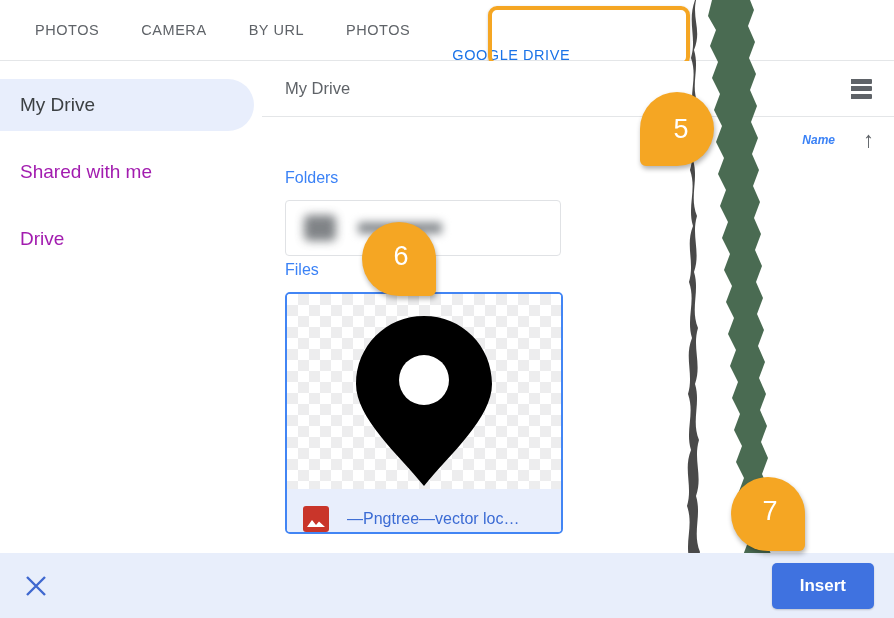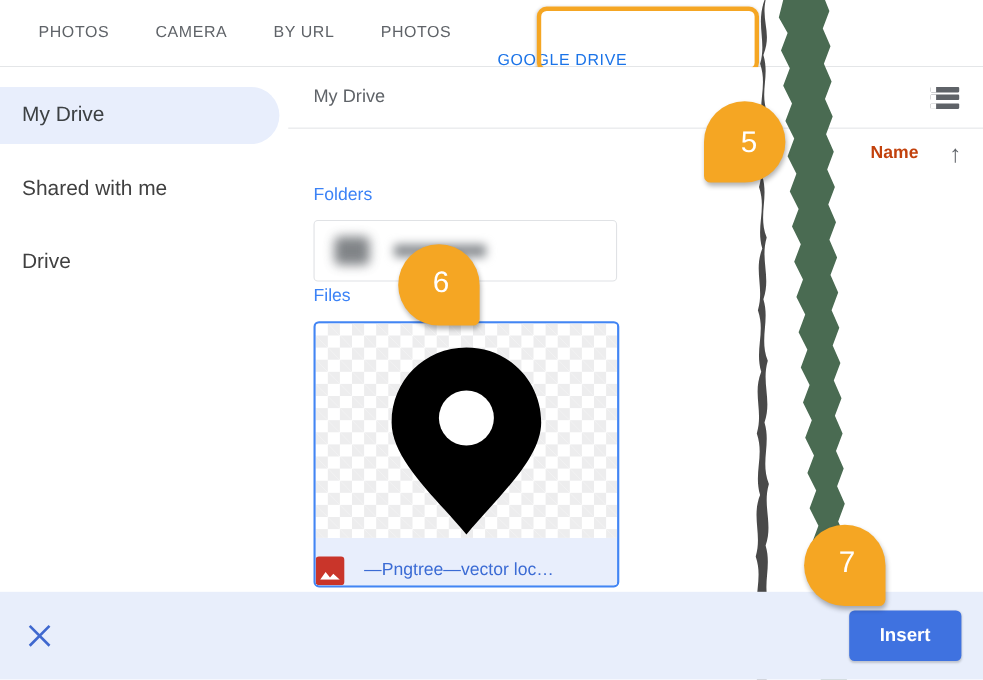--- a/index.html
+++ b/index.html
@@ -65,21 +65,21 @@
     width: 262px; height: 492px;
     background: #ffffff;
     padding-top: 18px;
   }
   .side-item {
     position: relative;
     height: 52px;
     display: flex; align-items: center;
     padding-left: 20px;
     font-size: 19px;
-    color: #404040;
+    color: #a21caf;
     cursor: pointer;
     border-top-right-radius: 26px;
     border-bottom-right-radius: 26px;
     margin-right: 8px;
     margin-bottom: 15px;
   }
   .side-item.selected { background: #e8eefc; color: #3c4043; }
 
   
   .content {
@@ -108,21 +108,21 @@
   .view-icon i::before {
     content: ""; position: absolute; left: 0; top: 0;
     width: 5px; height: 5px; background: #ffffff;
   }
 
   .sortrow {
     height: 46px;
     display: flex; align-items: center; justify-content: flex-end;
     padding-right: 20px;
   }
-  .sort-name { font-size: 16px; font-weight: bold; color: #c2410c; cursor: pointer; }
+  .sort-name { font-size: 12px; font-weight: bold; color: #3b82f6; cursor: pointer; font-style: italic; }
   .sort-arrow {
     margin-left: 28px; font-size: 22px; color: #5f6368; cursor: pointer;
     line-height: 1;
   }
 
   .section-label {
     font-size: 16px; color: #3b82f6;
     padding-left: 23px;
     margin-top: 6px; margin-bottom: 13px;
   }
@@ -171,38 +171,39 @@
     background-size: 22px 22px;
     background-position: 0 0, 11px 11px;
     display: flex; align-items: flex-end; justify-content: center;
     overflow: hidden;
   }
   .pin { display: block; }
   .file-label {
     height: 60px;
     background: #e8eefc;
     display: flex; align-items: center;
+    padding-left: 16px;
   }
   .file-type-icon {
     width: 26px; height: 26px; border-radius: 3px;
     background: #c9352a;
     display: flex; align-items: flex-end; justify-content: center;
     padding-bottom: 5px;
     flex: none;
   }
   .file-name {
     margin-left: 18px;
     font-size: 16px; color: #3b6bd4;
     white-space: nowrap; overflow: hidden;
   }
 
   
   .footer {
     position: absolute; left: 0; bottom: 0;
-    width: 894px; height: 80px;
+    width: 894px; height: 65px;
     background: #e8eefb;
     display: flex; align-items: center;
     padding: 0 20px;
   }
   .close-btn {
     width: 32px; height: 32px;
     display: flex; align-items: center; justify-content: center;
     cursor: pointer; border: none; background: transparent; padding: 0;
   }
   .insert-btn {

